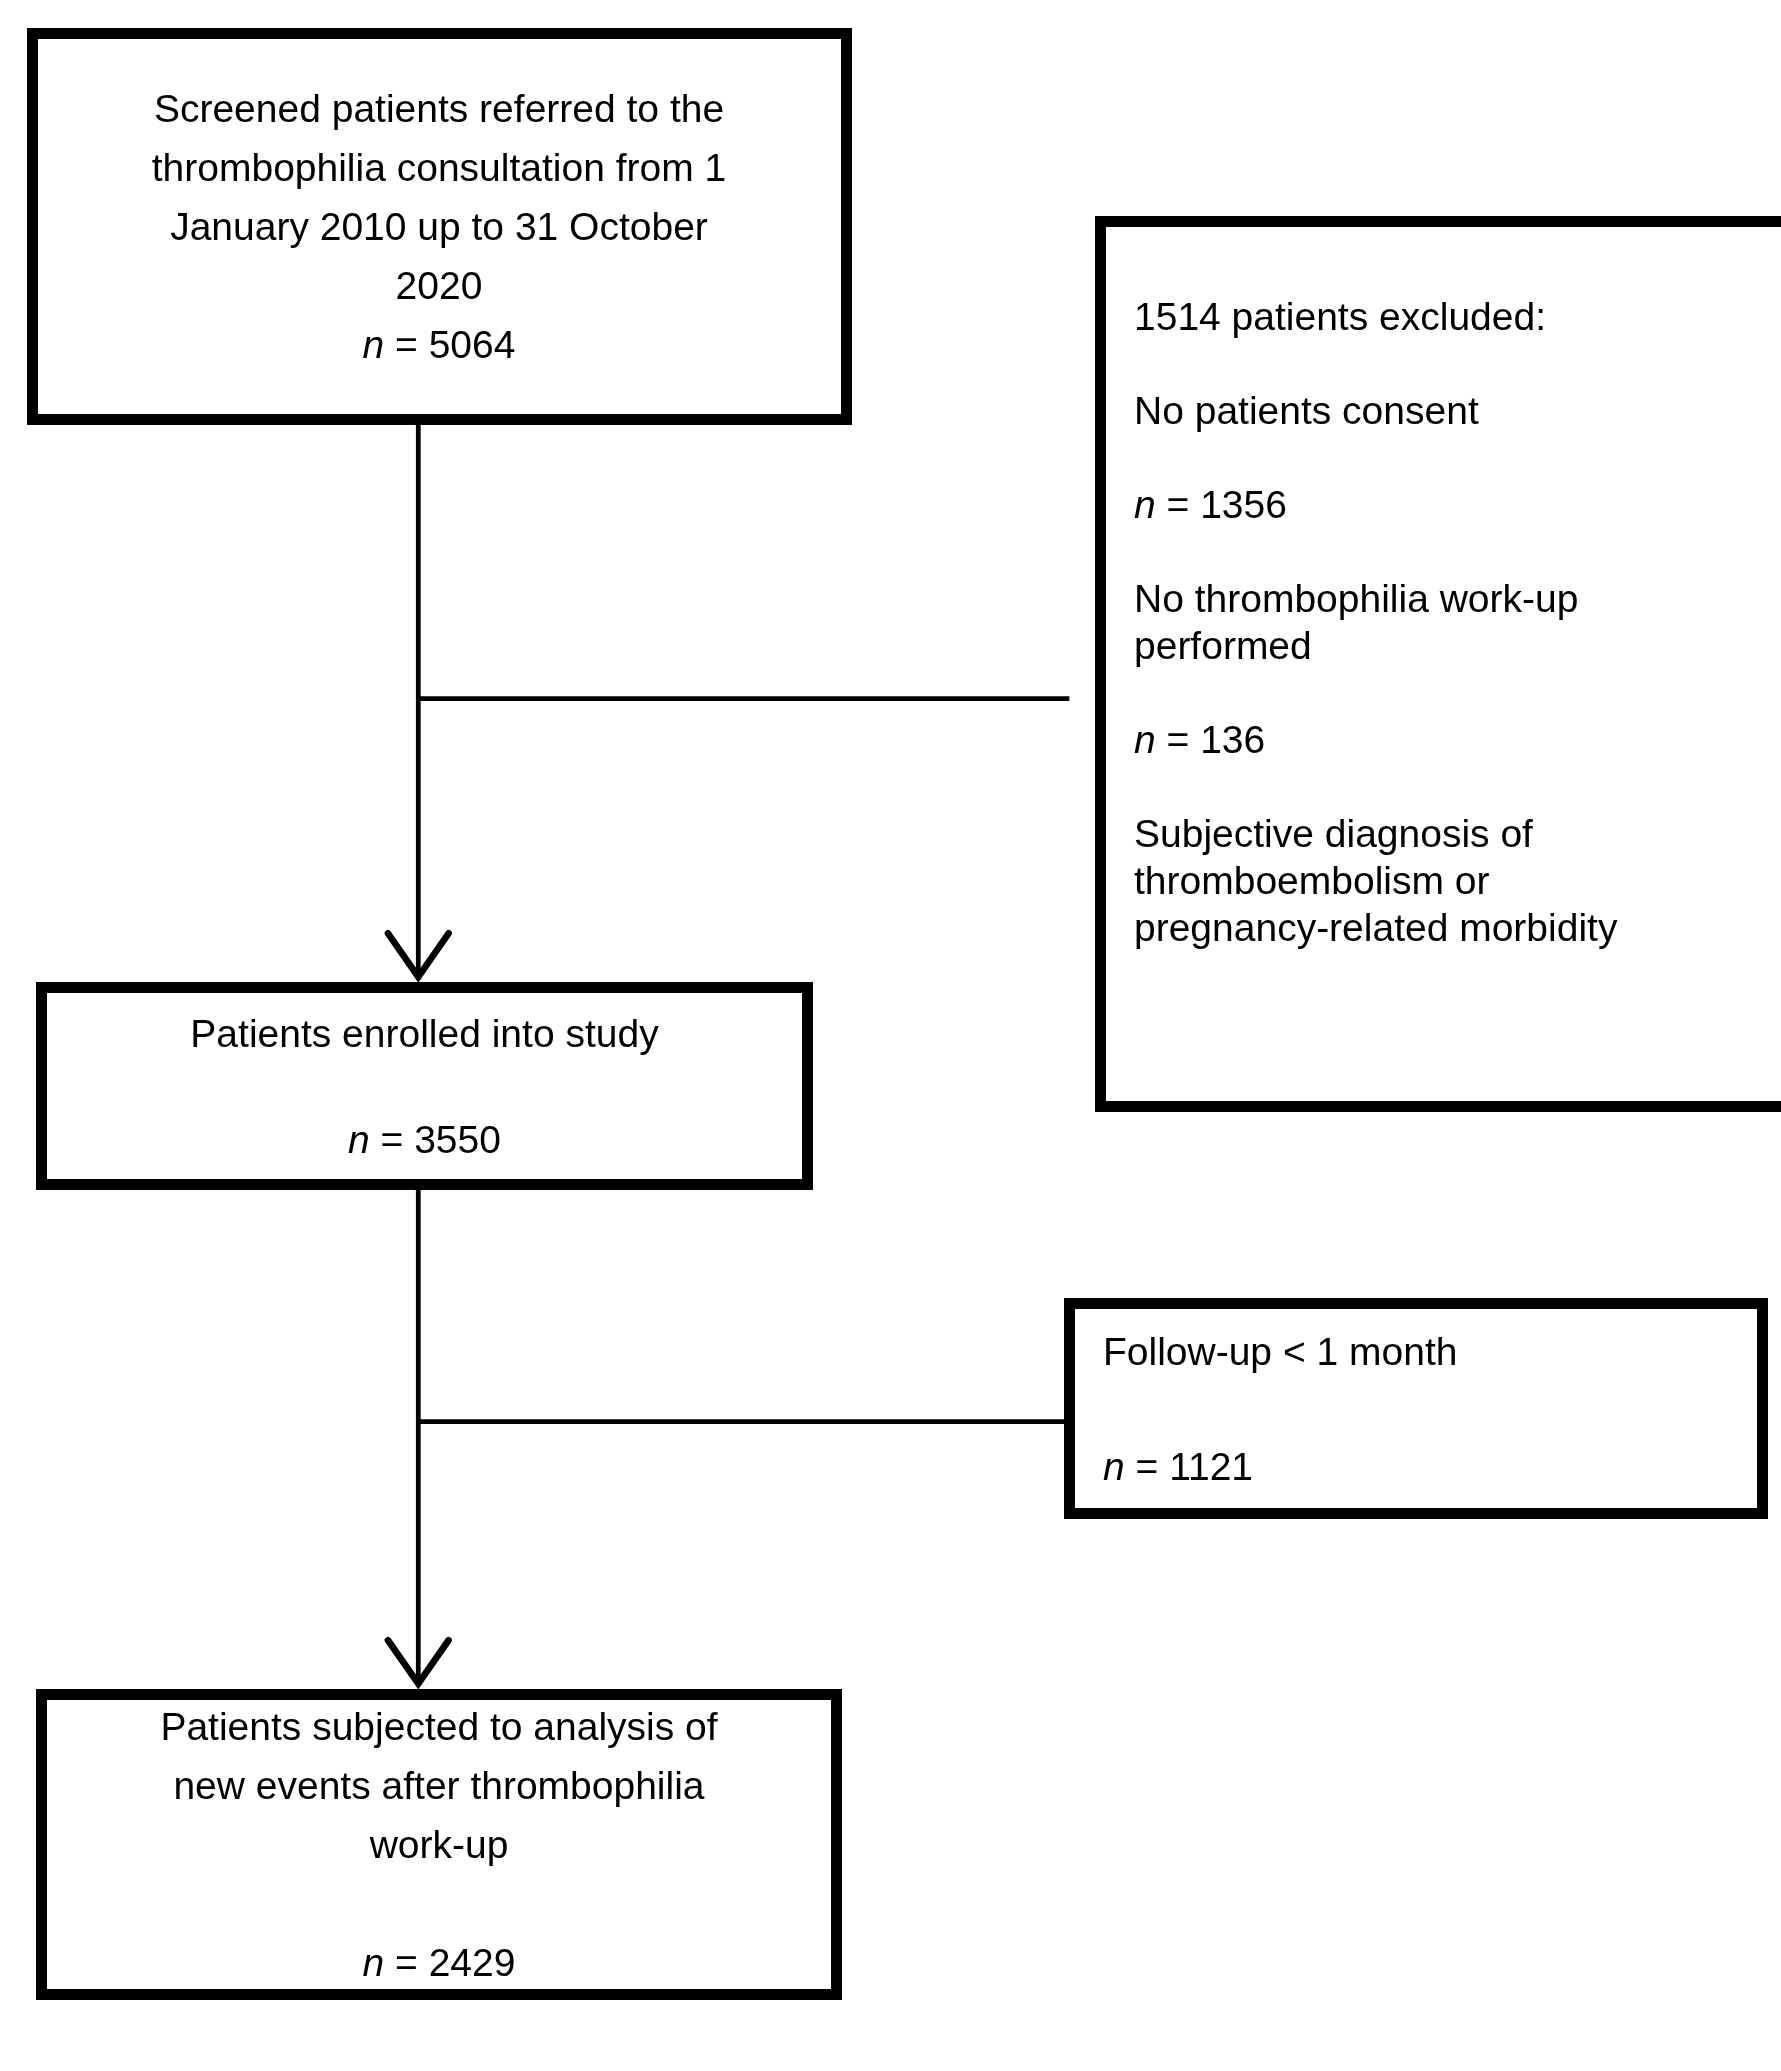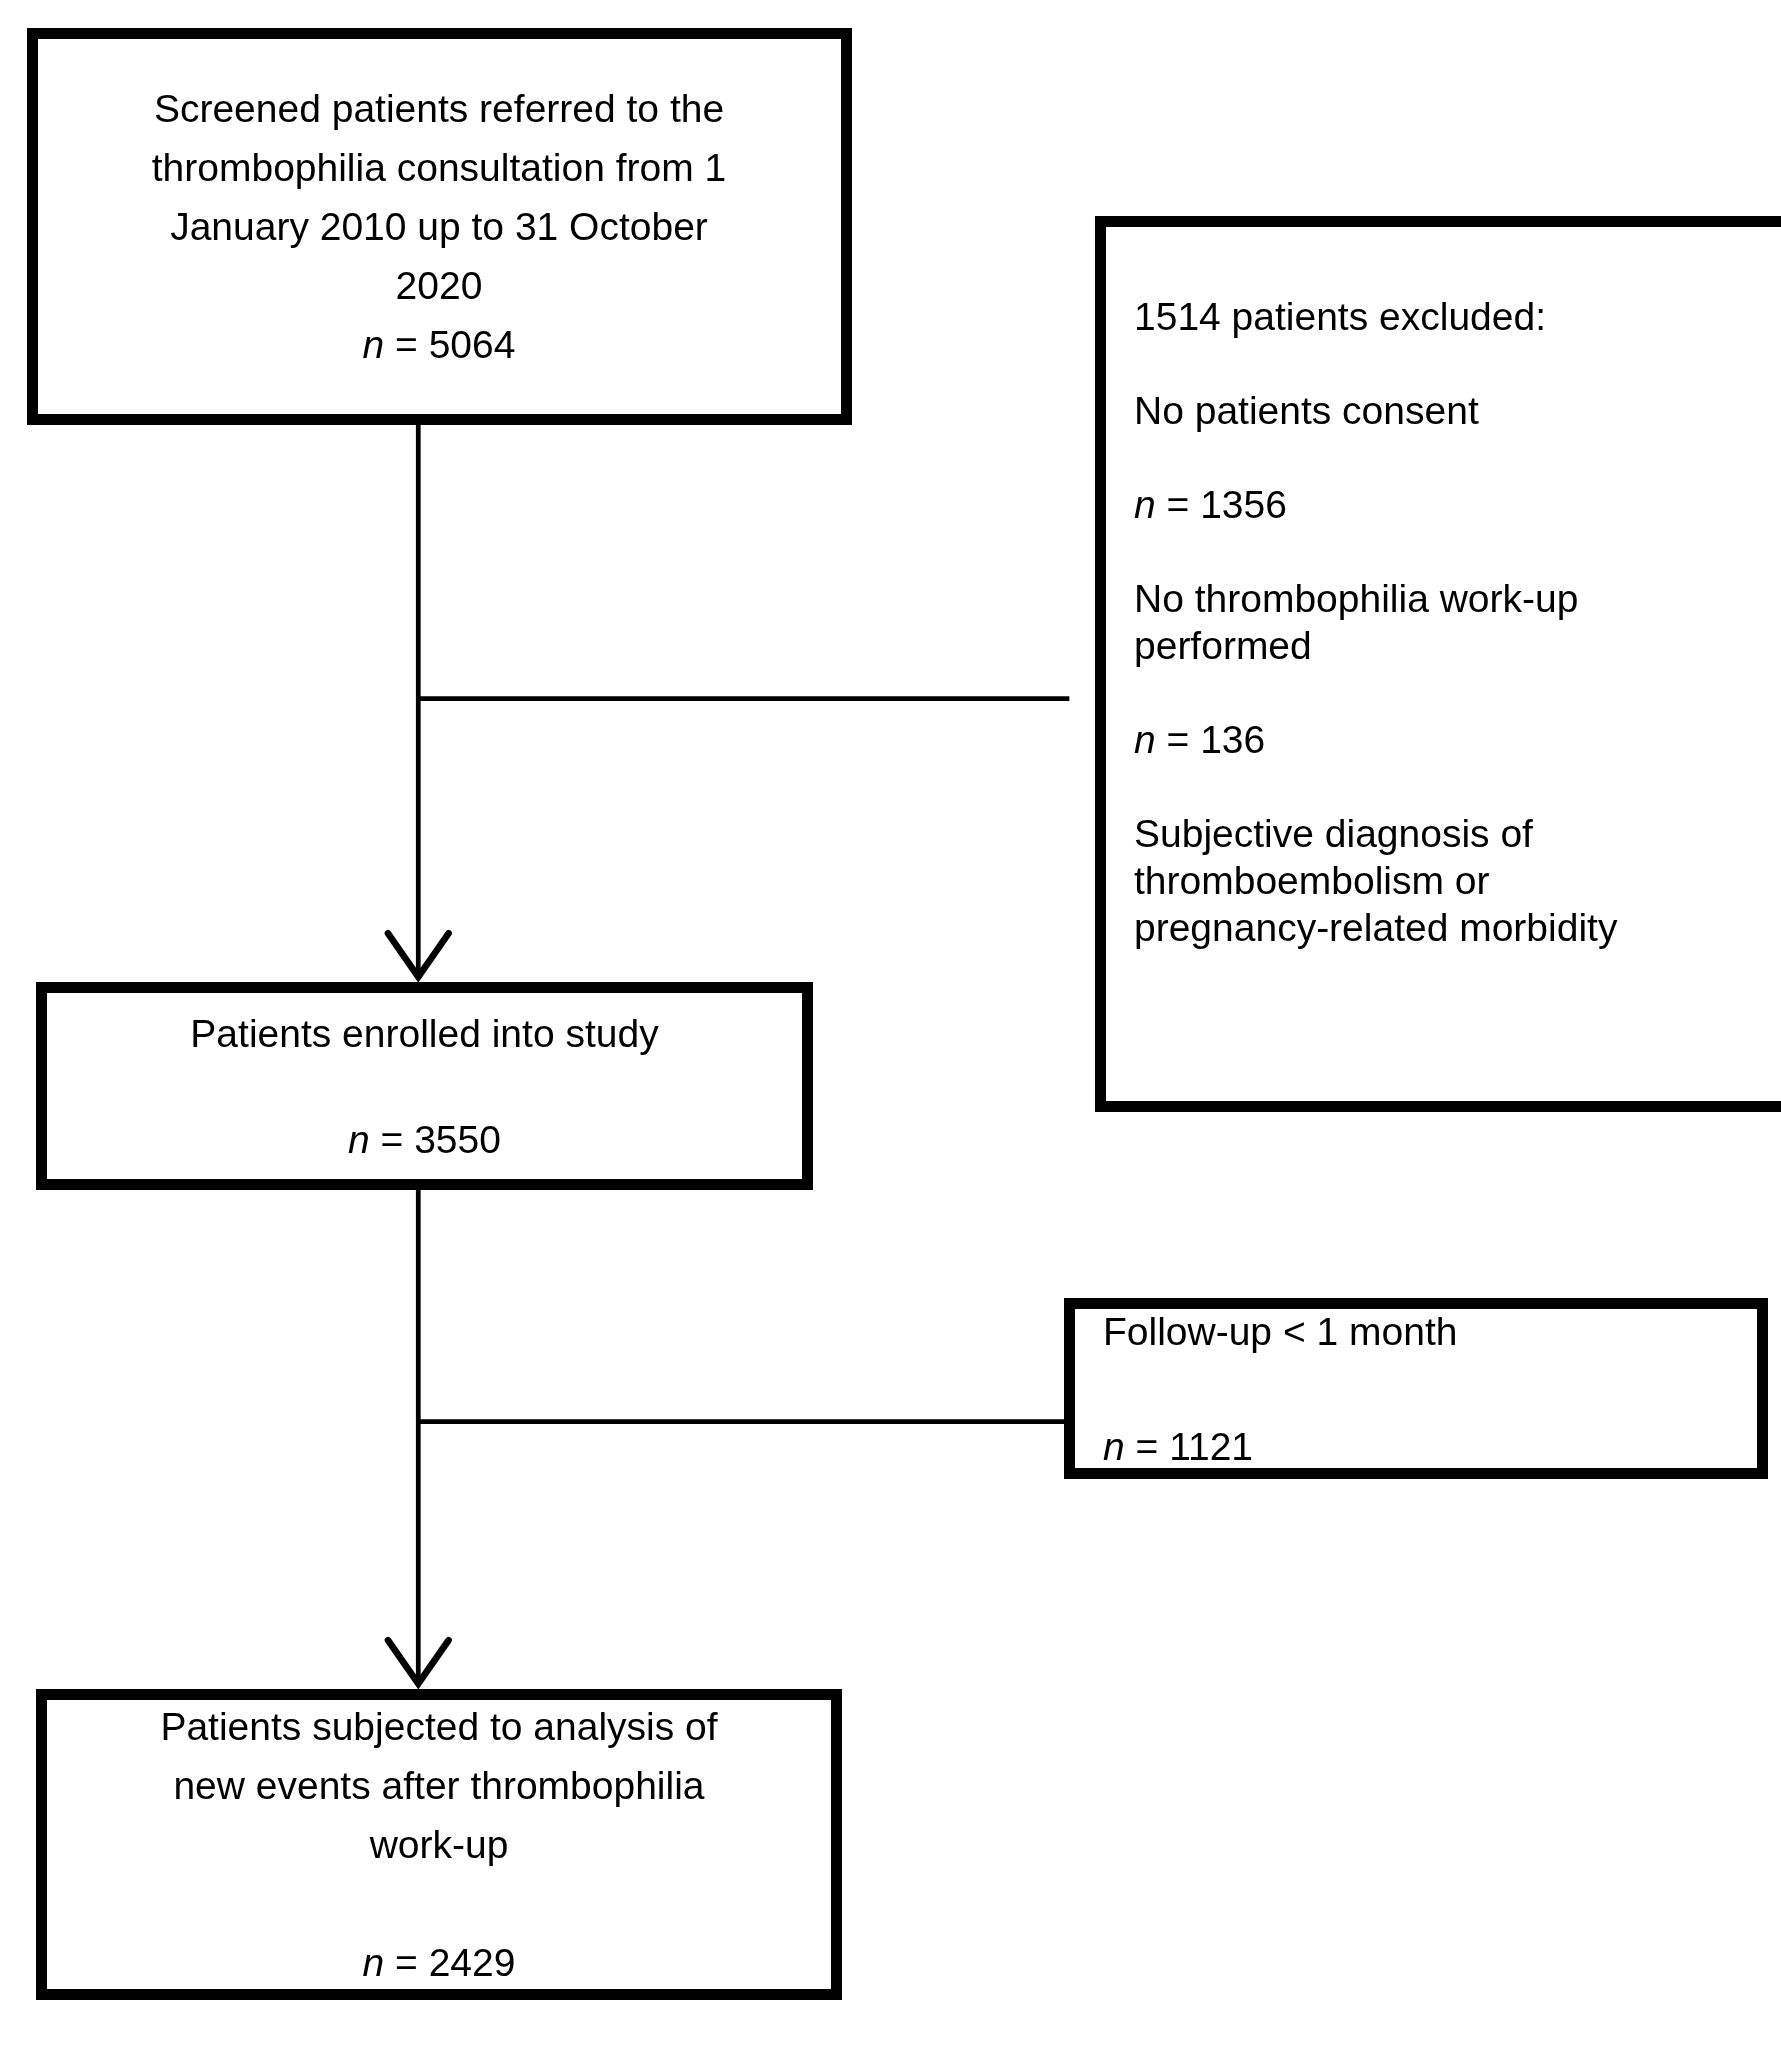--- a/index.html
+++ b/index.html
@@ -62,21 +62,21 @@
 
   
   #box-enrolled {
     left: 36px; top: 982px; width: 777px; height: 208px;
     line-height: 53px;
   }
   #box-enrolled .nline { margin-top: 53px; }
 
   
   #box-followup {
-    left: 1064px; top: 1298px; width: 704px; height: 181px;
+    left: 1064px; top: 1298px; width: 704px; height: 221px;
     line-height: 53px;
     justify-content: center;
     padding-left: 28px;
   }
   #box-followup .nline { margin-top: 62px; }
 
   
   #box-analysis {
     left: 36px; top: 1689px; width: 806px; height: 311px;
     line-height: 59px;

